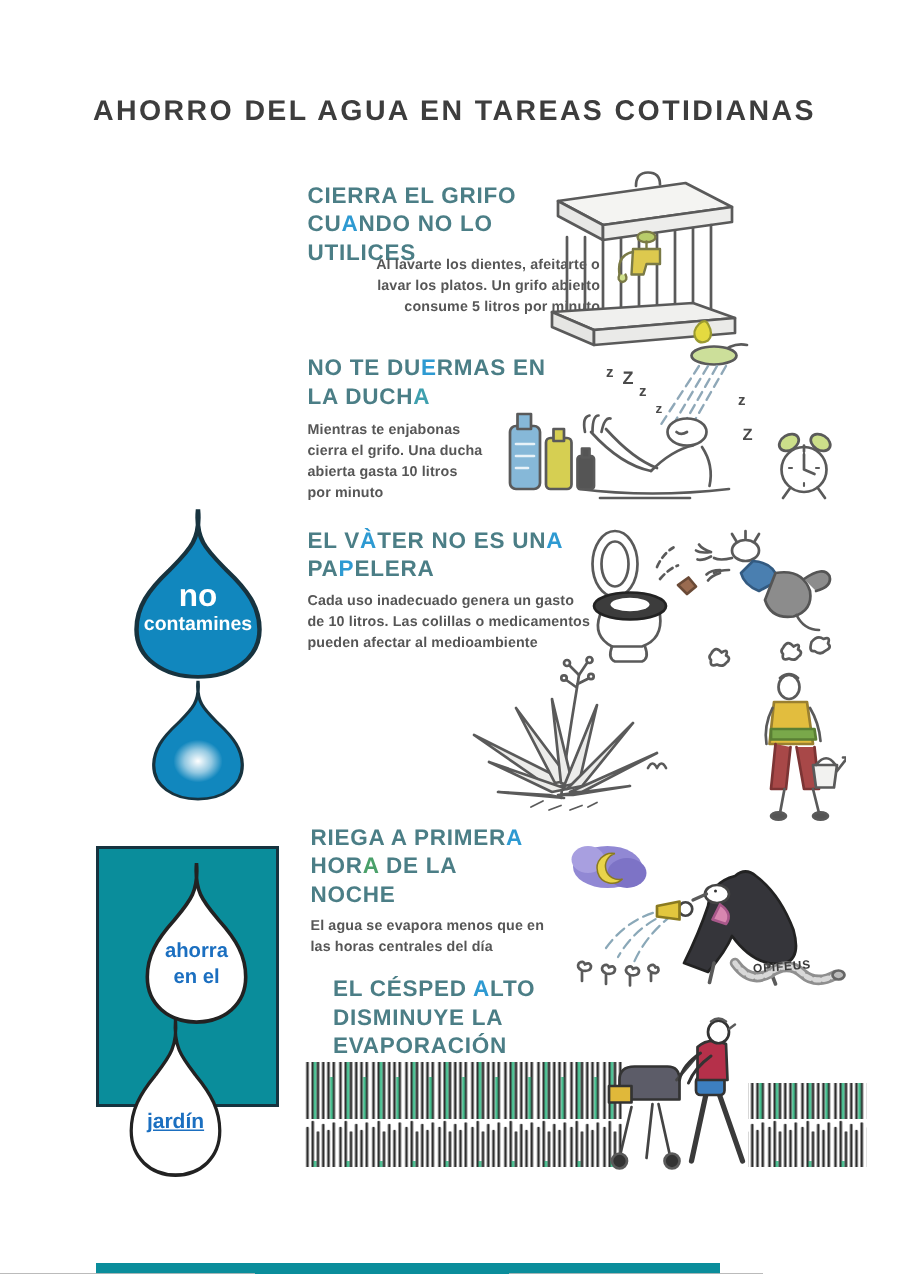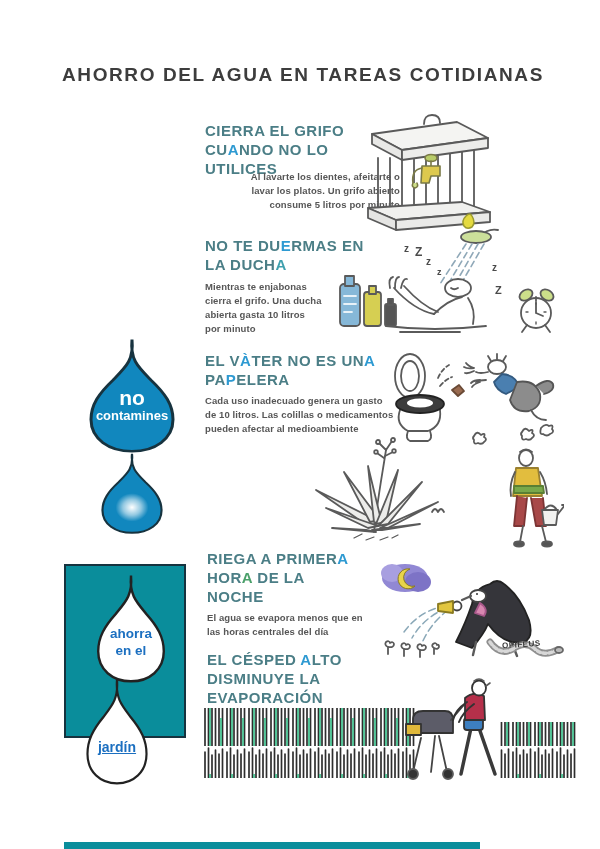--- a/index.html
+++ b/index.html
@@ -102,21 +102,21 @@
 de 10 litros. Las colillas o medicamentos
 pueden afectar al medioambiente</div>
 
 
   <div class="abs tip-heading" style="left:207px;top:549px;"><span>RIEGA A PRIMER</span><span style="color: rgb(46, 154, 210);">A</span><span>
 HOR</span><span style="color: rgb(74, 160, 106);">A</span><span> DE LA
 NOCHE</span></div>
   <div class="abs tip-body" style="left:207px;top:611px;">El agua se evapora menos que en
 las horas centrales del día</div>
 
-  <div class="abs tip-heading" style="left:207px;top:650px;"><span>EL CÉSPED </span><span style="color: rgb(46, 154, 210);">A</span><span>LTO
+  <div class="abs tip-heading" style="left:222px;top:650px;"><span>EL CÉSPED </span><span style="color: rgb(46, 154, 210);">A</span><span>LTO
 DISMINUYE LA
 EVAPORACIÓN</span></div>
 
   <svg class="abs" style="left:362px;top:110px;" width="135" height="125" viewBox="0 0 135 125">
     <g class="ln">
       <path d="M62 14 q0 -9 8 -9 q8 0 8 8"></path>
       <path d="M58 18 l5 5 M82 16 l-5 5"></path>
       <polygon points="10,24 95,12 126,28 40,40" fill="#f4f4f2"></polygon>
       <polygon points="10,24 40,40 40,50 10,34" fill="#e8e8e6"></polygon>
       <polygon points="40,40 126,28 126,38 40,50" fill="#ededeb"></polygon>

